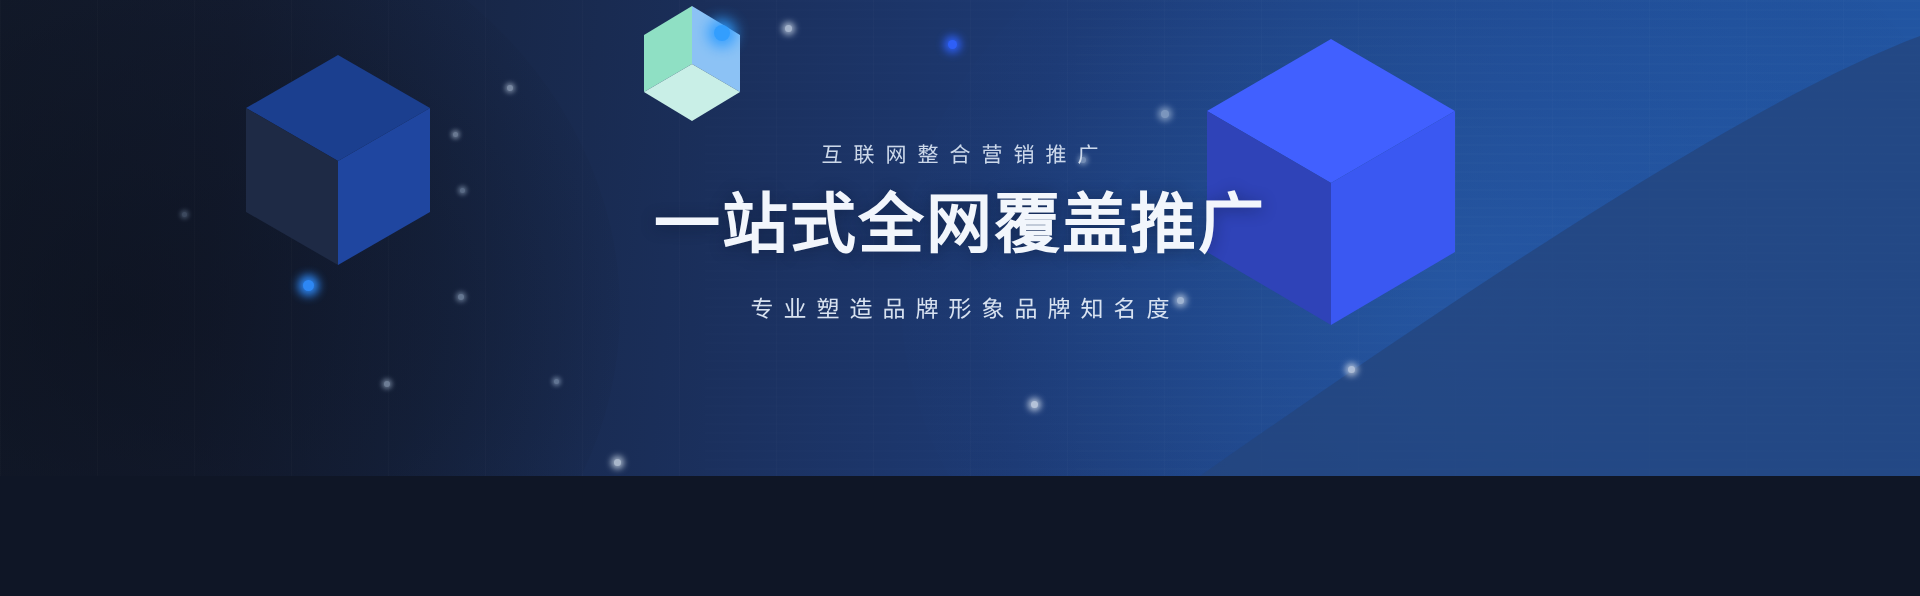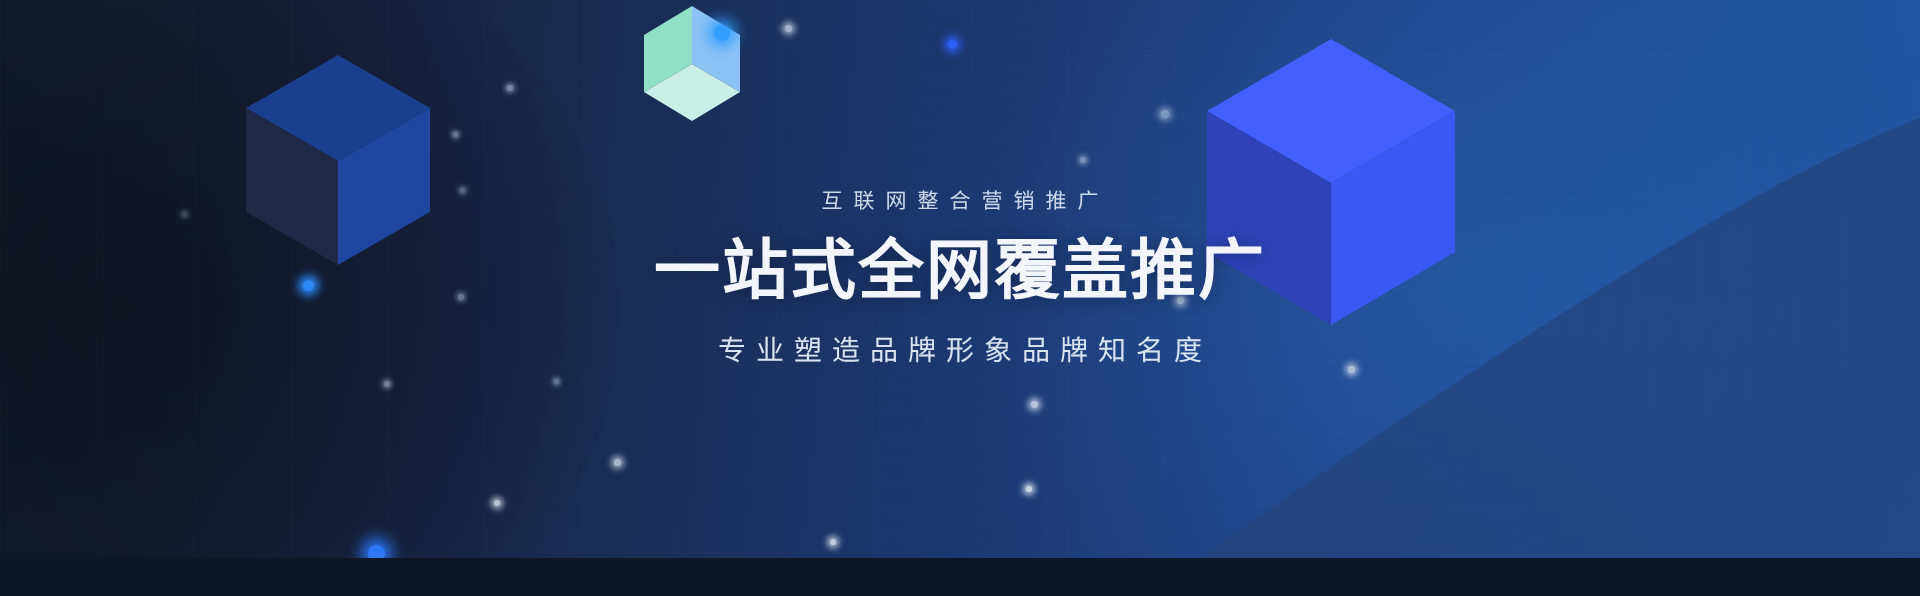--- a/index.html
+++ b/index.html
@@ -6,21 +6,21 @@
   html, body {
     margin: 0;
     padding: 0;
     background: #0f1626;
   }
   * { box-sizing: border-box; }
 
   .banner {
     position: relative;
     width: 1920px;
-    height: 558px;
+    height: 476px;
     overflow: hidden;
     font-family: "Liberation Sans", "DejaVu Sans", sans-serif;
     
     background: linear-gradient(100deg,
         #141c2e 0%,
         #15203a 14%,
         #182murky 0%);
     background: linear-gradient(96deg,
         #131b2c 0%,
         #151e34 12%,
@@ -139,26 +139,26 @@
     color: #f2f6fc;
     font-size: 66px;
     line-height: 1;
     letter-spacing: 2px;
     font-weight: 700;
     margin: 0 0 30px 0;
     text-shadow: 0 2px 16px rgba(8,20,45,0.45);
   }
   .subline {
     color: #e3ecf8;
-    font-size: 28px;
+    font-size: 23px;
     line-height: 1;
     letter-spacing: 10px;
     text-indent: 10px;
     font-weight: 400;
-    margin: 4px;
+    margin: 11px;
     opacity: 0.95;
   }
 </style>
 </head>
 <body>
 
 <div class="banner">
 
   <div class="glow-left"></div>
   <div class="glow-warm"></div>

